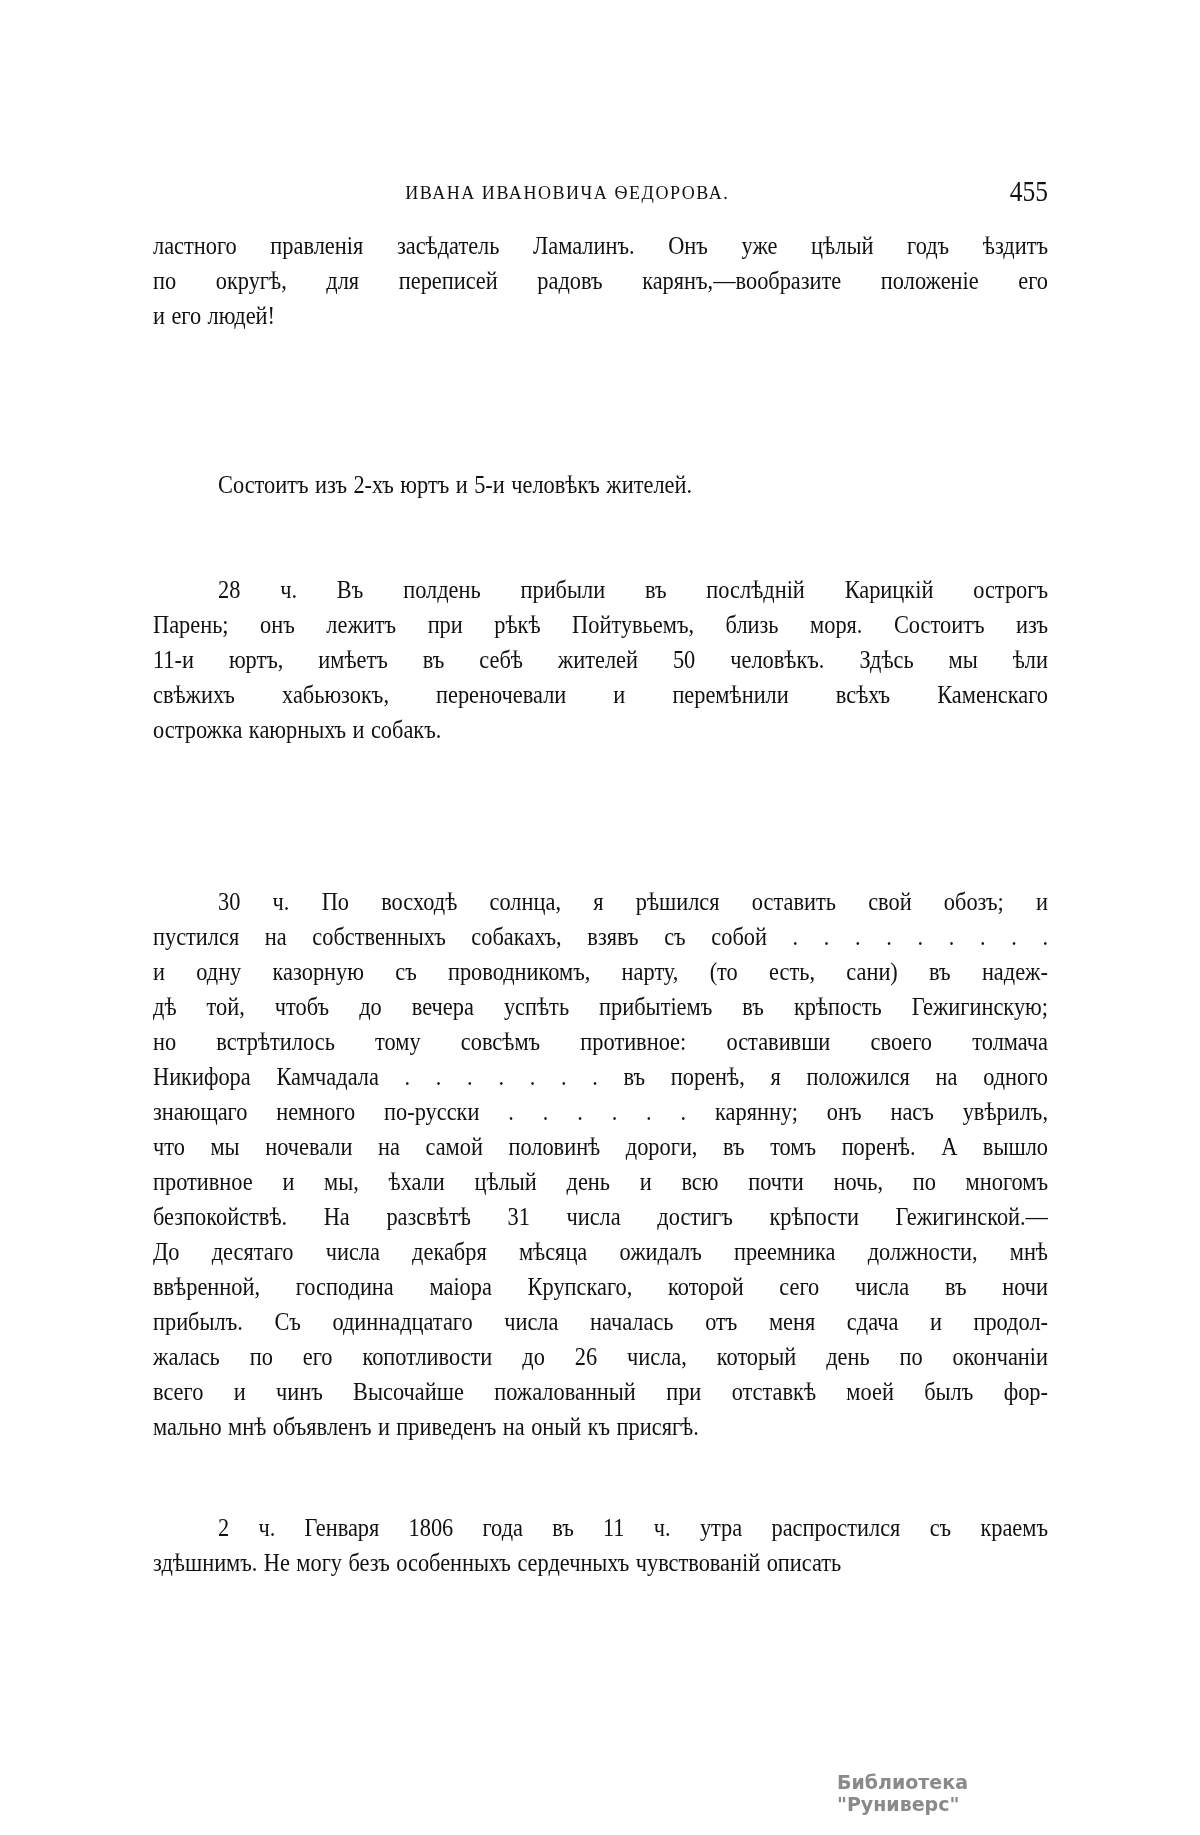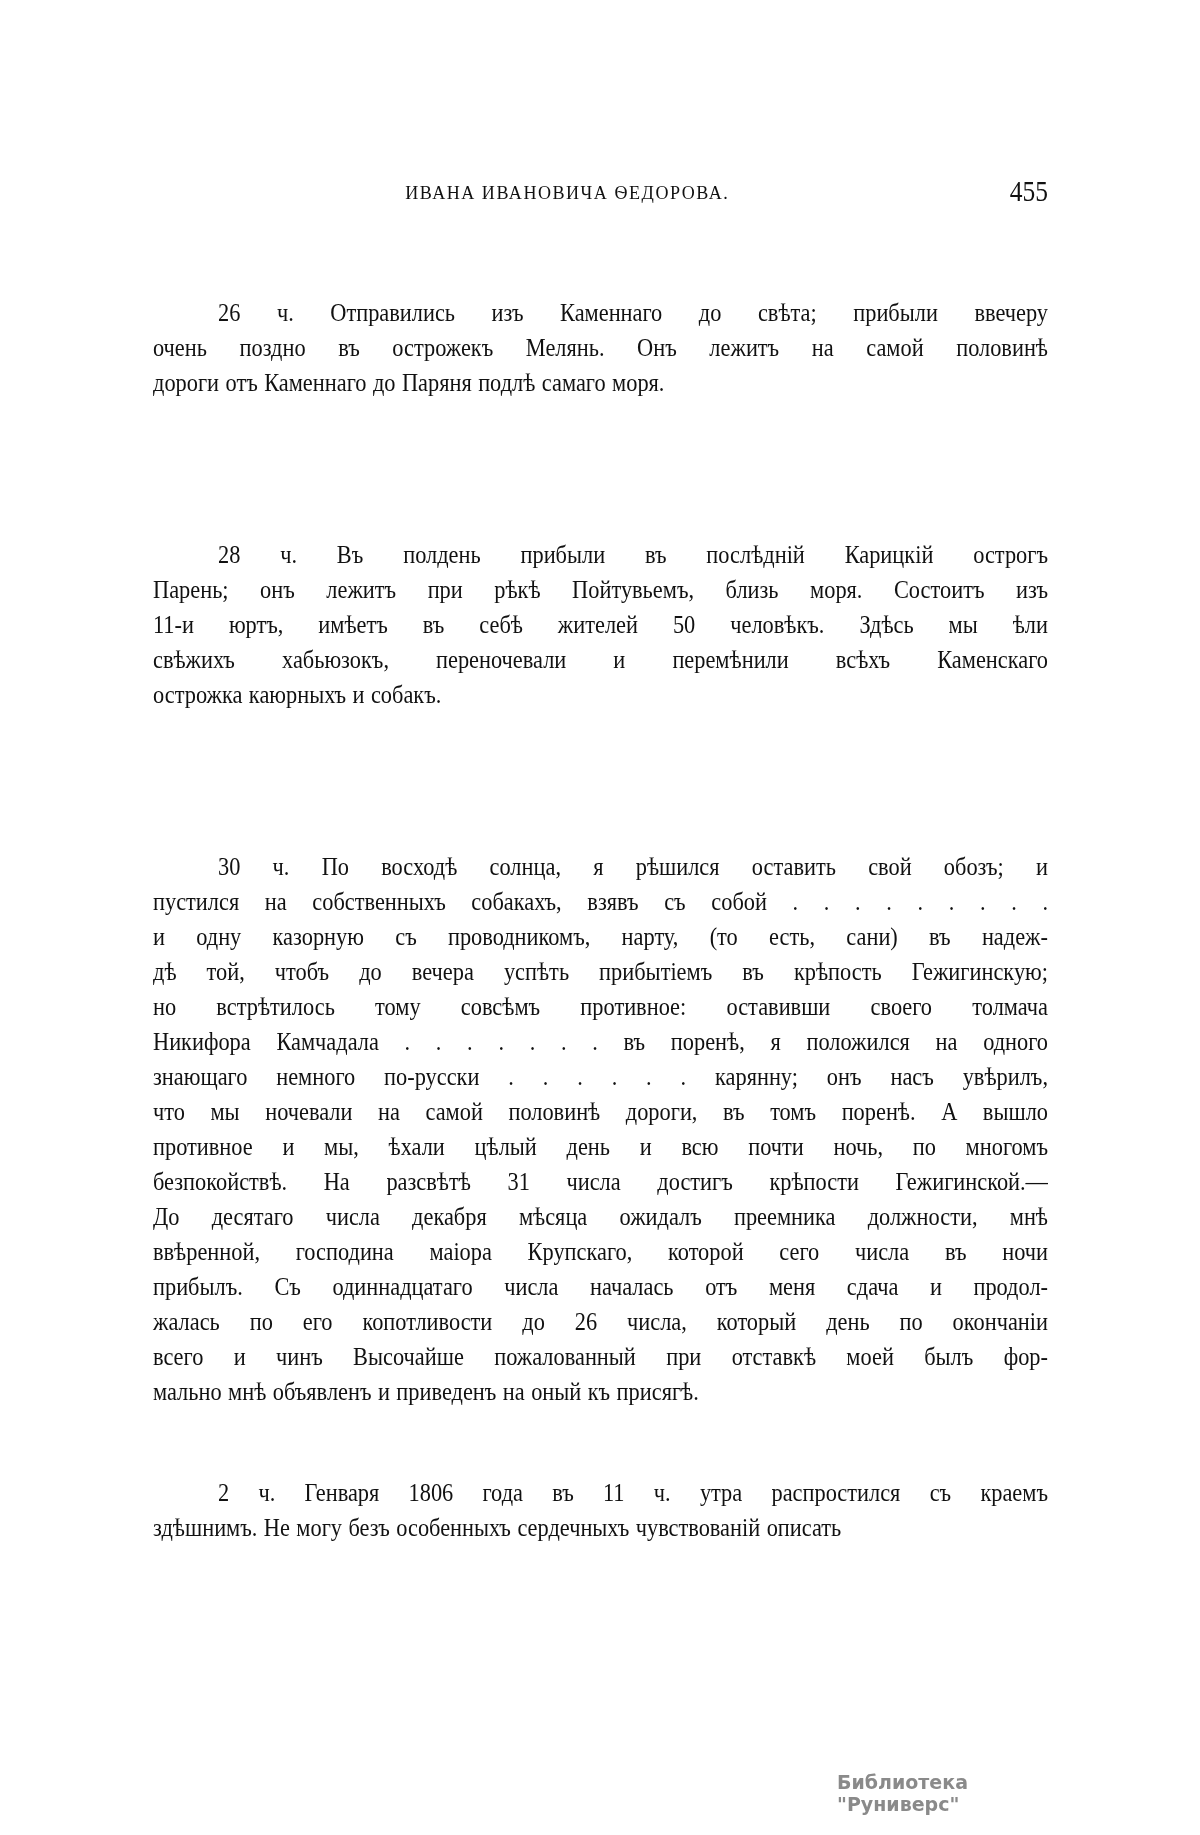--- a/index.html
+++ b/index.html
@@ -57,27 +57,30 @@
 <body>
 
 <div class="page">
 
   <div class="running-head">
     <div class="running-title">ИВАНА ИВАНОВИЧА ѲЕДОРОВА.</div>
     <div class="page-number">455</div>
   </div>
 
   <div class="body-text" id="body-text">
+      <p class="para">
+        <span class="ln" style="display: block; text-align-last: justify; transform: scaleX(0.86); width: 1040.7px; box-sizing: border-box;">ластного правленія засѣдатель Ламалинъ. Онъ уже цѣлый годъ ѣздитъ</span>
+        <span class="ln" style="display: block; text-align-last: justify; transform: scaleX(0.86); width: 1040.7px; box-sizing: border-box;">по округѣ, для переписей радовъ карянъ,—вообразите положеніе его</span>
+        <span class="ln last" style="display: block; text-align-last: left; transform: scaleX(0.86); width: 1040.7px; box-sizing: border-box;">и его людей!</span>
+      </p>
+      <div class="gap" style="height: 67px;"></div>
       <div class="gap" style="height: 67px;"></div>
       <p class="para">
-        <span class="ln indent" style="display: block; text-align-last: justify; transform: scaleX(0.86); width: 1040.7px; padding-left: 75.5814px; box-sizing: border-box;">26 ч. Отправились изъ Каменнаго до свѣта; прибыли ввечеру</span>
-        <span class="ln" style="display: block; text-align-last: justify; transform: scaleX(0.86); width: 1040.7px; box-sizing: border-box;">очень поздно въ острожекъ Мелянь. Онъ лежитъ на самой половинѣ</span>
-        <span class="ln last" style="display: block; text-align-last: left; transform: scaleX(0.86); width: 1040.7px; box-sizing: border-box;">дороги отъ Каменнаго до Паряня подлѣ самаго моря.</span>
+        <span class="ln indent last" style="display: block; text-align-last: left; transform: scaleX(0.86); width: 1040.7px; padding-left: 75.5814px; box-sizing: border-box;">Состоитъ изъ 2-хъ юртъ и 5-и человѣкъ жителей.</span>
       </p>
-      <div class="gap" style="height: 67px;"></div>
       <div class="gap" style="height: 34px;"></div>
       <div class="gap" style="height: 36px;"></div>
       <p class="para">
         <span class="ln indent" style="display: block; text-align-last: justify; transform: scaleX(0.86); width: 1040.7px; padding-left: 75.5814px; box-sizing: border-box;">28 ч. Въ полдень прибыли въ послѣдній Карицкій острогъ</span>
         <span class="ln" style="display: block; text-align-last: justify; transform: scaleX(0.86); width: 1040.7px; box-sizing: border-box;">Парень; онъ лежитъ при рѣкѣ Пойтувьемъ, близь моря. Состоитъ изъ</span>
         <span class="ln" style="display: block; text-align-last: justify; transform: scaleX(0.86); width: 1040.7px; box-sizing: border-box;">11-и юртъ, имѣетъ въ себѣ жителей 50 человѣкъ. Здѣсь мы ѣли</span>
         <span class="ln" style="display: block; text-align-last: justify; transform: scaleX(0.86); width: 1040.7px; box-sizing: border-box;">свѣжихъ хабьюзокъ, переночевали и перемѣнили всѣхъ Каменскаго</span>
         <span class="ln last" style="display: block; text-align-last: left; transform: scaleX(0.86); width: 1040.7px; box-sizing: border-box;">острожка каюрныхъ и собакъ.</span>
       </p>
       <div class="gap" style="height: 71px;"></div>

